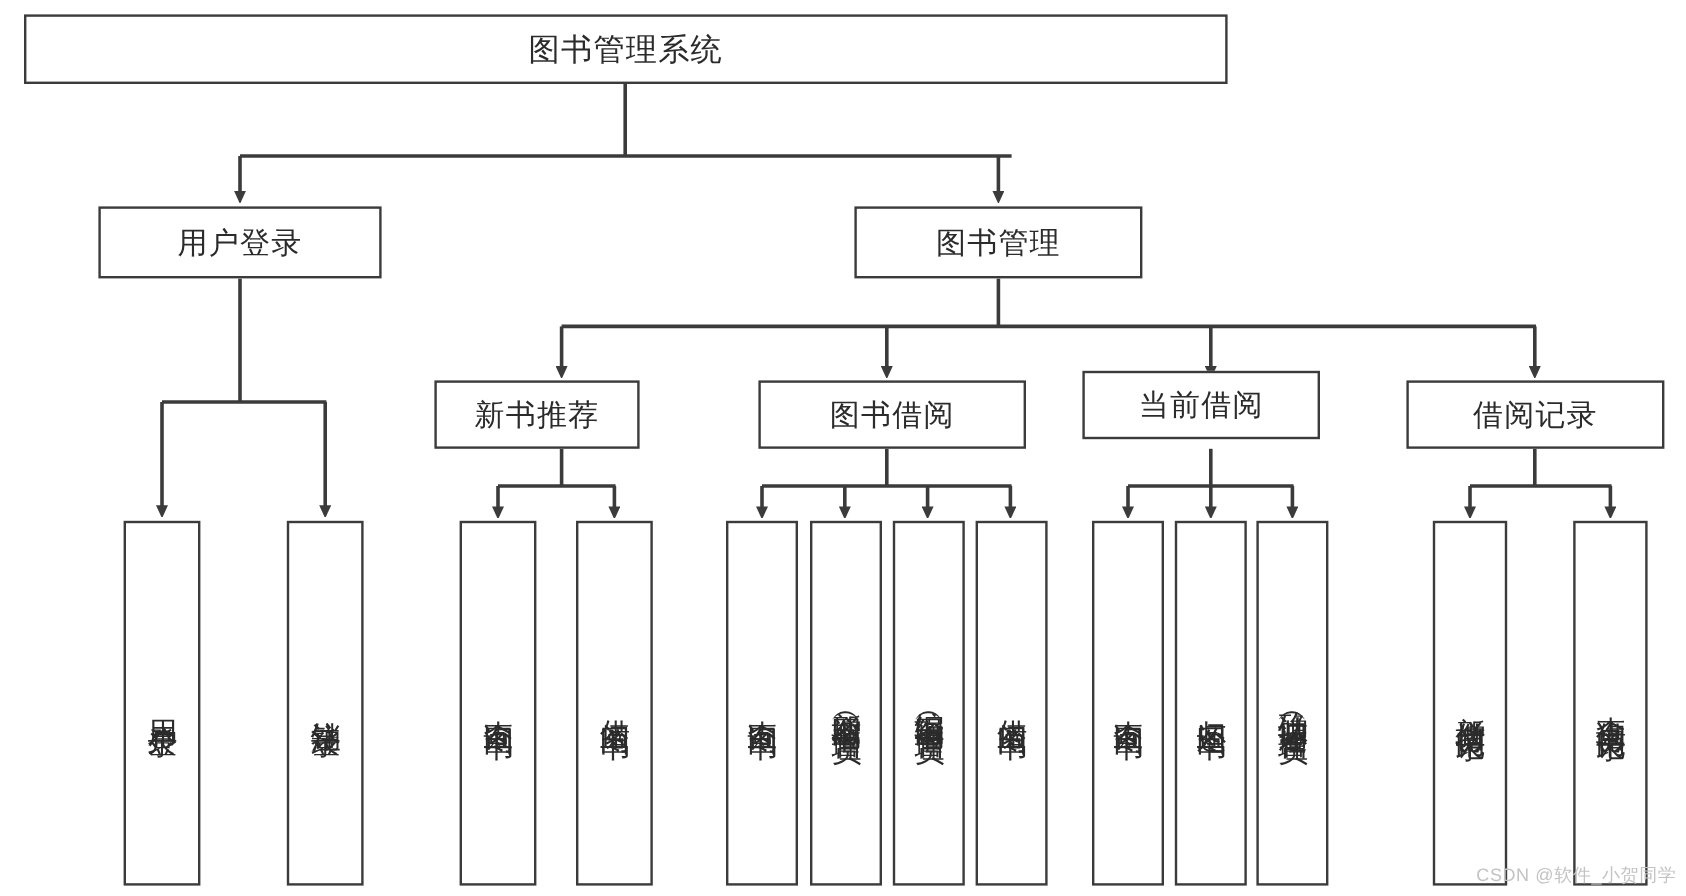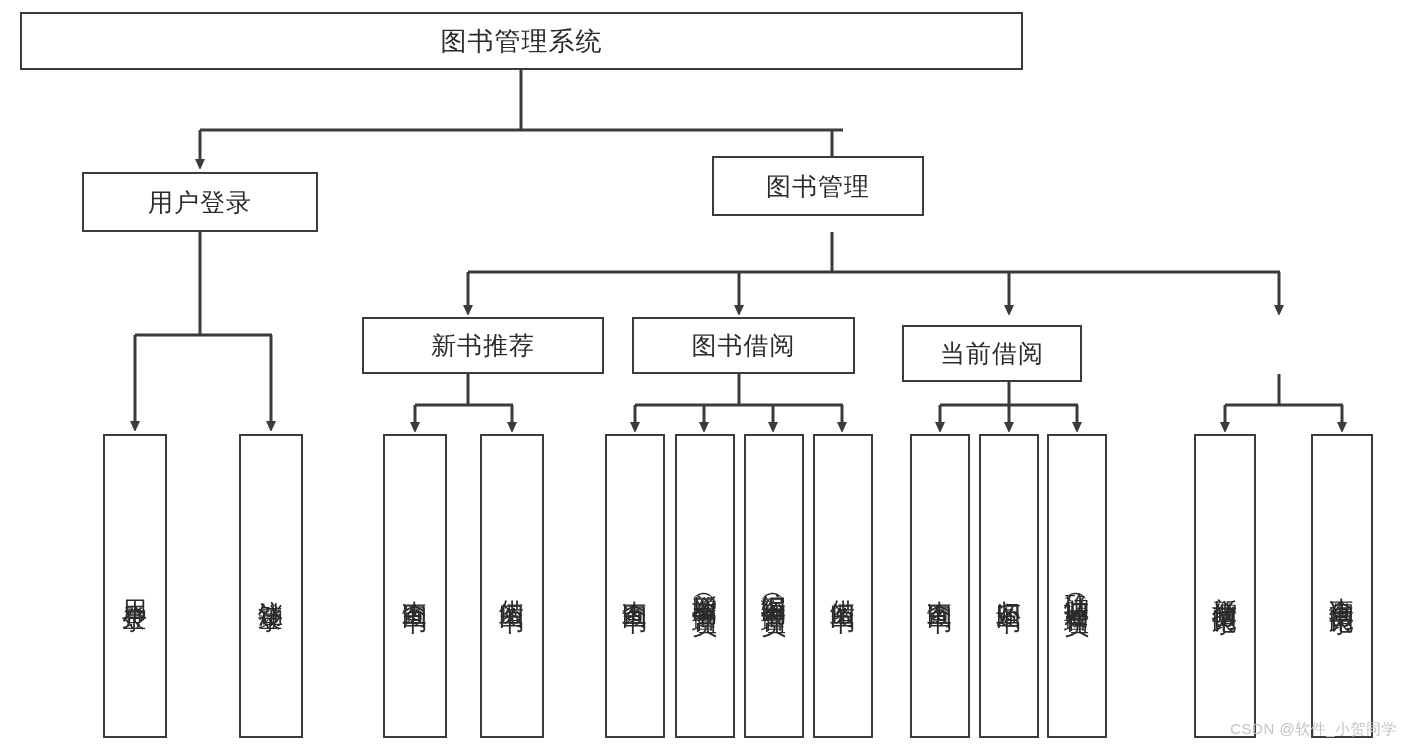--- a/index.html
+++ b/index.html
@@ -113,32 +113,35 @@
     </g>
   </svg>
 
   <div class="node horiz root" style="left:20px;top:12px;width:1003px;height:58px;">
     <span>图书管理系统</span>
   </div>
 
   <div class="node horiz" style="left:82px;top:172px;width:236px;height:60px;">
     <span>用户登录</span>
   </div>
-  <div class="node horiz" style="left:712px;top:156px;width:212px;height:60px;">
+  <div class="node horiz" style="left:712px;top:172px;width:240px;height:60px;">
     <span>图书管理</span>
   </div>
 
-  <div class="node horiz" style="left:362px;top:317px;width:242px;height:57px;">
+  <div class="node horiz" style="left:362px;top:317px;width:171px;height:57px;">
     <span>新书推荐</span>
   </div>
   <div class="node horiz" style="left:632px;top:317px;width:223px;height:57px;">
     <span>图书借阅</span>
   </div>
-  <div class="node horiz" style="left:902px;top:325px;width:180px;height:57px;">
+  <div class="node horiz" style="left:902px;top:309px;width:198px;height:57px;">
     <span>当前借阅</span>
+  </div>
+  <div class="node horiz" style="left:1172px;top:317px;width:215px;height:57px;">
+    <span>借阅记录</span>
   </div>
 
   <div class="node vert" style="left:103px;top:434px;width:64px;height:304px;">
     <span class="vtext">用户登录</span>
   </div>
   <div class="node vert" style="left:239px;top:434px;width:64px;height:304px;">
     <span class="vtext">注销登录</span>
   </div>
 
   <div class="node vert" style="left:383px;top:434px;width:64px;height:304px;">

